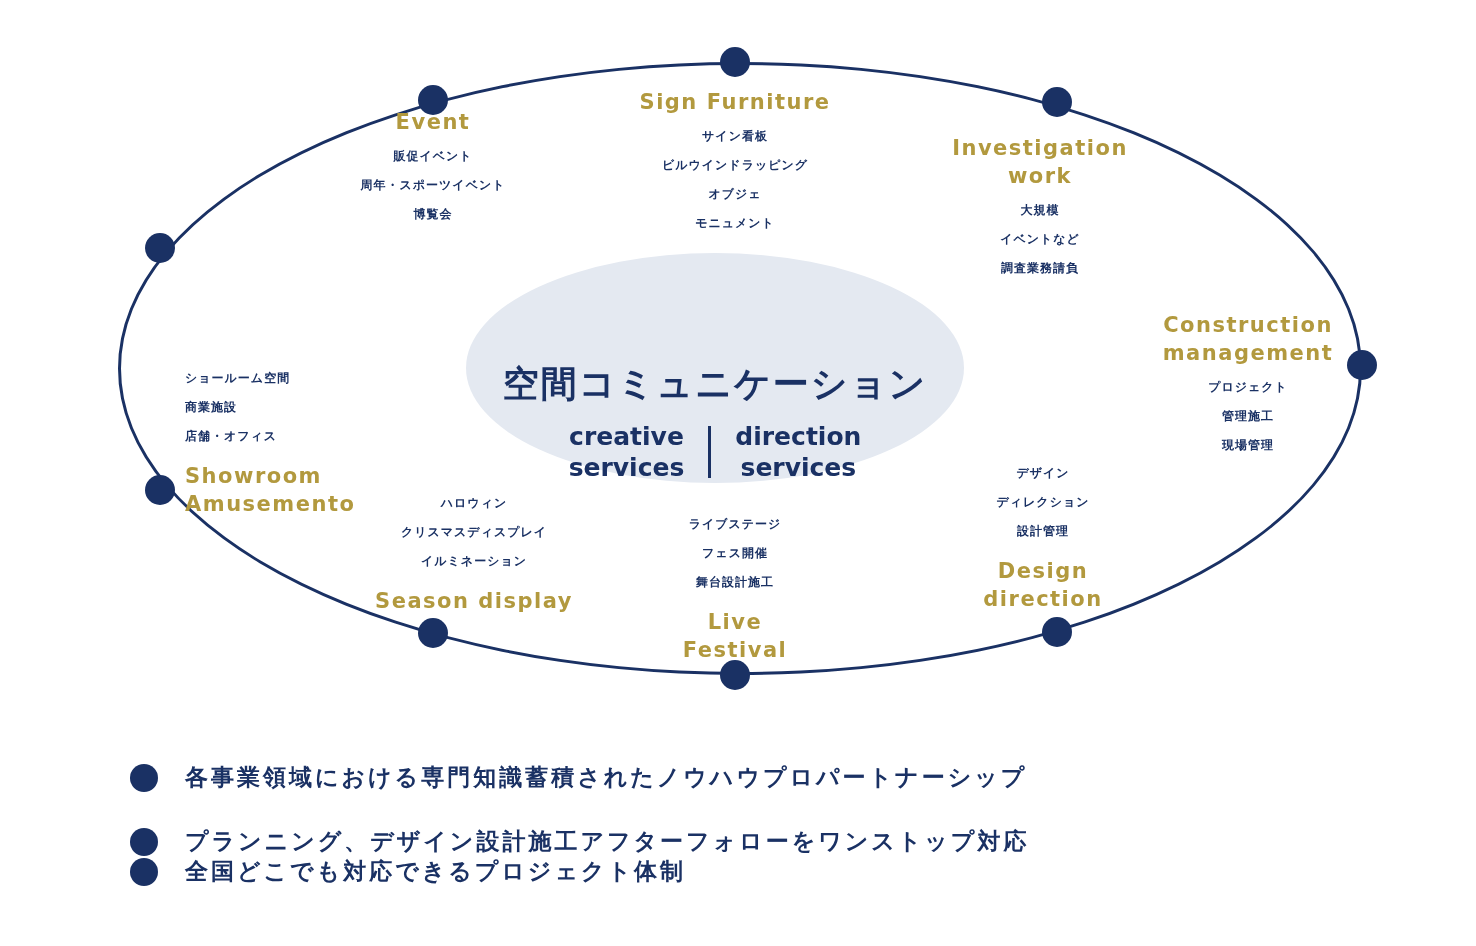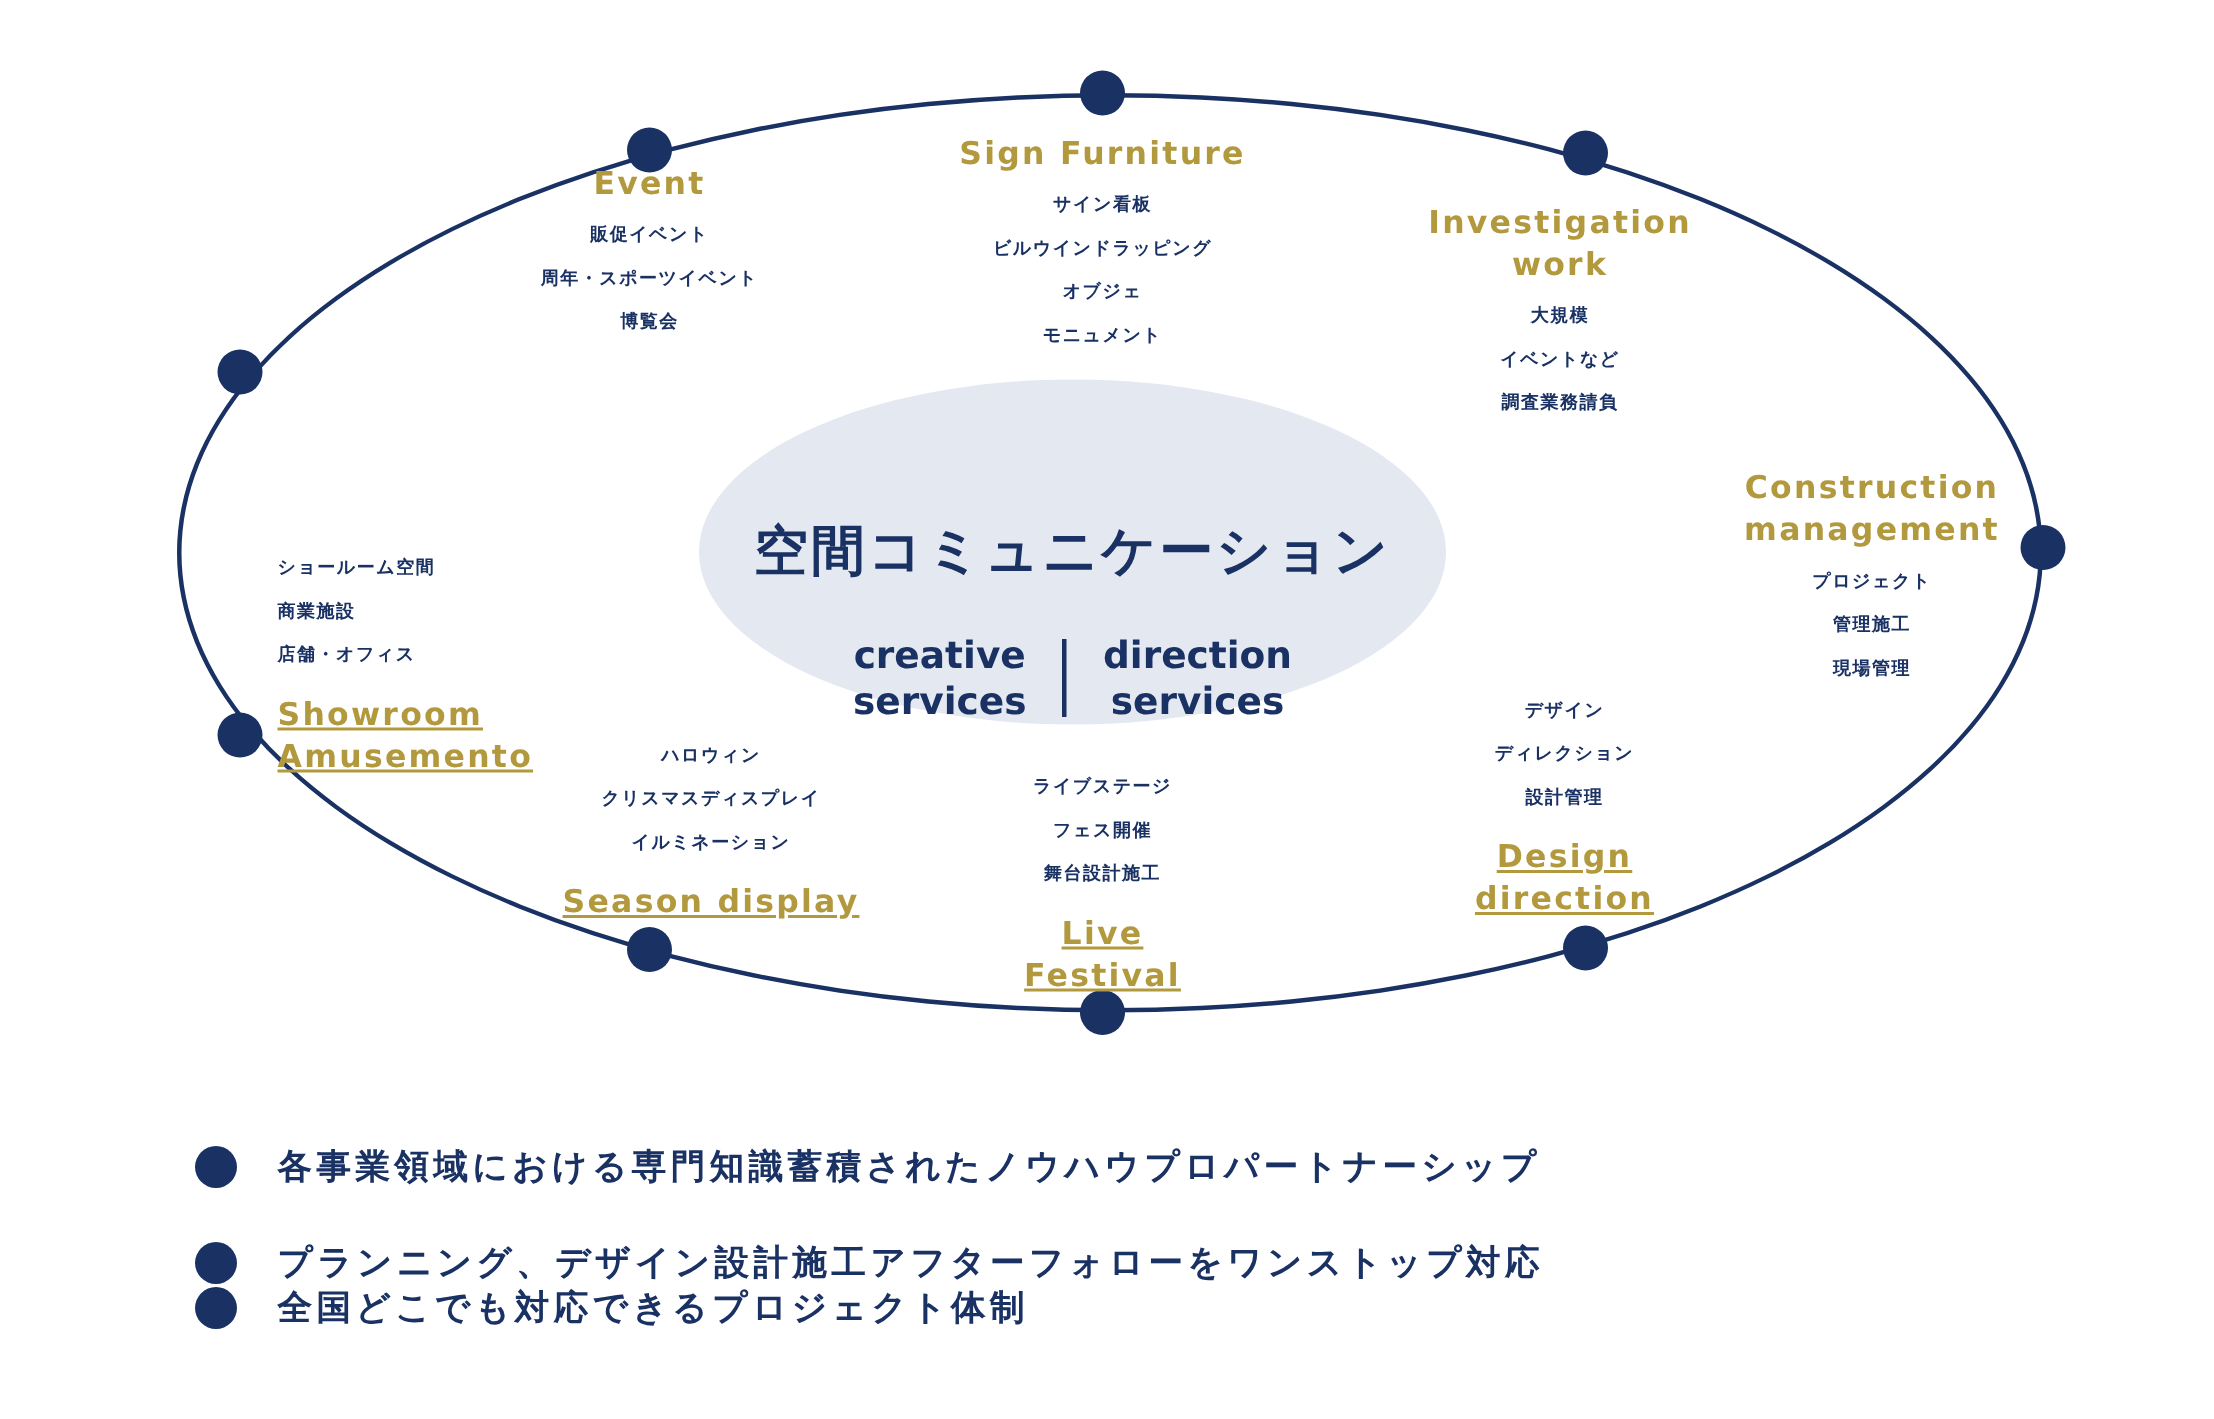--- a/index.html
+++ b/index.html
@@ -30,21 +30,21 @@
     flex-direction: column;
     align-items: center;
     justify-content: flex-end;
   }
   .center-title {
     font-size: 36px;
     color: var(--navy, #1a3164);
     letter-spacing: 2px;
     white-space: nowrap;
   }
-  .services-row { display: flex; align-items: center; margin-top: 29px; }
+  .services-row { display: flex; align-items: center; margin-top: 12px; }
   .service {
     font-size: 25px;
     line-height: 31px;
     color: var(--navy, #1a3164);
     text-align: center;
     white-space: pre-line;
   }
   .service-divider {
     width: 3px; height: 52px;
     background: var(--navy, #1a3164);
@@ -60,21 +60,21 @@
   .group { position: absolute; text-align: center; transform: translateX(-50%); }
   .group.left-align { transform: none; text-align: left; }
   .en {
     color: var(--gold, #b2993e);
     font-size: 21px;
     line-height: 28px;
     letter-spacing: 1.5px;
     white-space: pre-line;
   }
   .label-above .en { margin-bottom: 6px; }
-  .label-below .en { margin-top: 11px; text-decoration: underline; }
+  .label-below .en { margin-top: 11px; }
   .jp-line {
     color: var(--navy, #1a3164);
     font-size: 12px;
     line-height: 29px;
     letter-spacing: 1px;
     white-space: nowrap;
   }
   .bullet-row { position: absolute; left: 130px; display: flex; align-items: center; }
   .bullet-dot {
     width: 28px; height: 28px;

